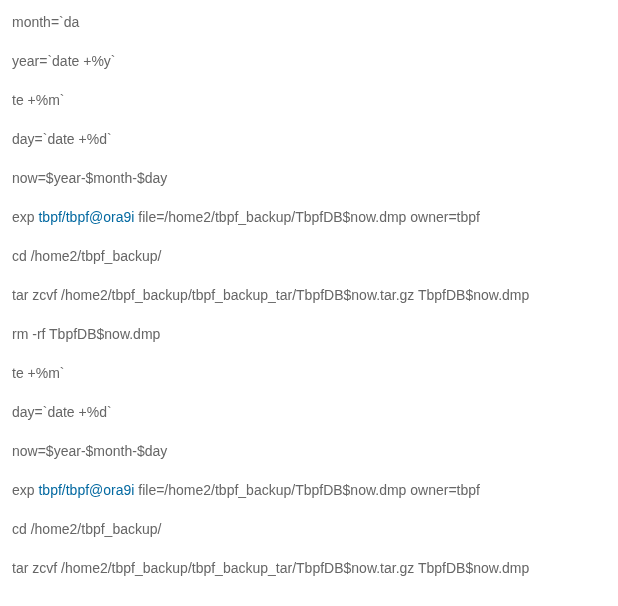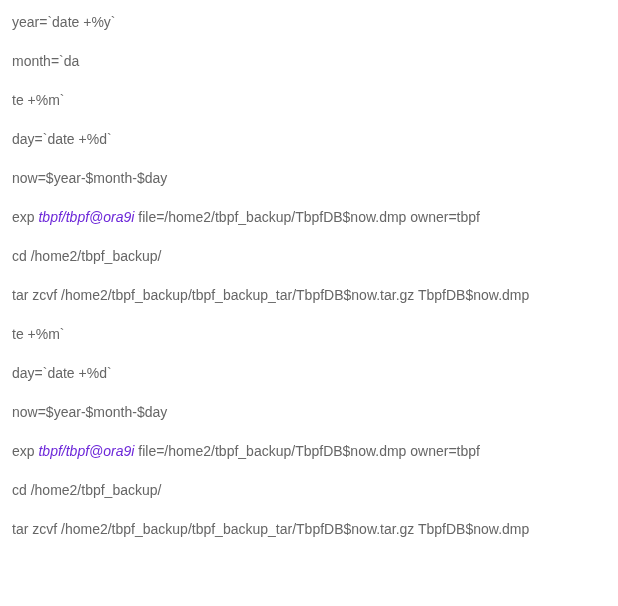--- a/index.html
+++ b/index.html
@@ -10,35 +10,35 @@
     color: #666;
     background: #fff;
     width: 618px;
     box-sizing: border-box;
   }
   .line {
     margin: 0 0 18px 0;
     line-height: 1.5;
   }
   .link {
-    color: #6d28d9;
-    font-style: italic;
+    color: #0369a1;
   }
 </style>
 </head>
 <body>
 
 <div id="container">
+    <p class="line"><span>month=`da</span></p>
     <p class="line"><span>year=`date +%y`</span></p>
-    <p class="line"><span>month=`da</span></p>
     <p class="line"><span>te +%m`</span></p>
     <p class="line"><span>day=`date +%d`</span></p>
     <p class="line"><span>now=$year-$month-$day</span></p>
     <p class="line"><span>exp </span><span class="link">tbpf/tbpf@ora9i</span><span> file=/home2/tbpf_backup/TbpfDB$now.dmp owner=tbpf</span></p>
     <p class="line"><span>cd /home2/tbpf_backup/</span></p>
     <p class="line"><span>tar zcvf /home2/tbpf_backup/tbpf_backup_tar/TbpfDB$now.tar.gz TbpfDB$now.dmp</span></p>
+    <p class="line"><span>rm -rf TbpfDB$now.dmp</span></p>
     <p class="line"><span>te +%m`</span></p>
     <p class="line"><span>day=`date +%d`</span></p>
     <p class="line"><span>now=$year-$month-$day</span></p>
     <p class="line"><span>exp </span><span class="link">tbpf/tbpf@ora9i</span><span> file=/home2/tbpf_backup/TbpfDB$now.dmp owner=tbpf</span></p>
     <p class="line"><span>cd /home2/tbpf_backup/</span></p>
     <p class="line"><span>tar zcvf /home2/tbpf_backup/tbpf_backup_tar/TbpfDB$now.tar.gz TbpfDB$now.dmp</span></p>
   </div>
 
 </body></html>

